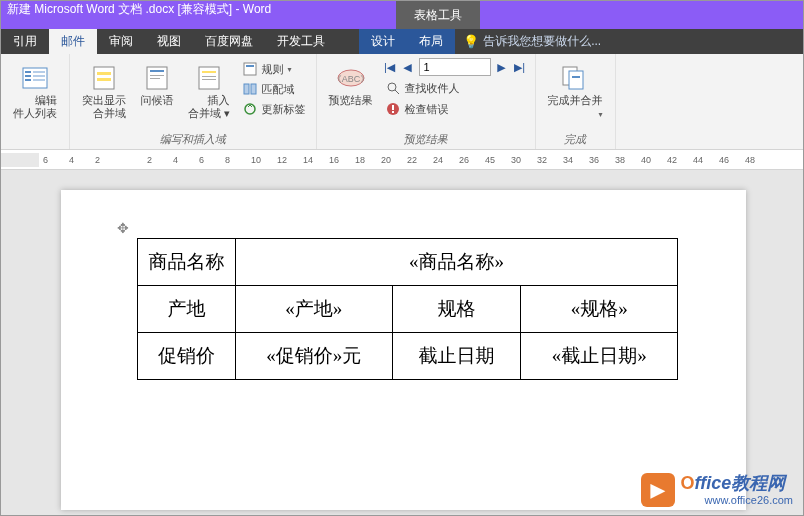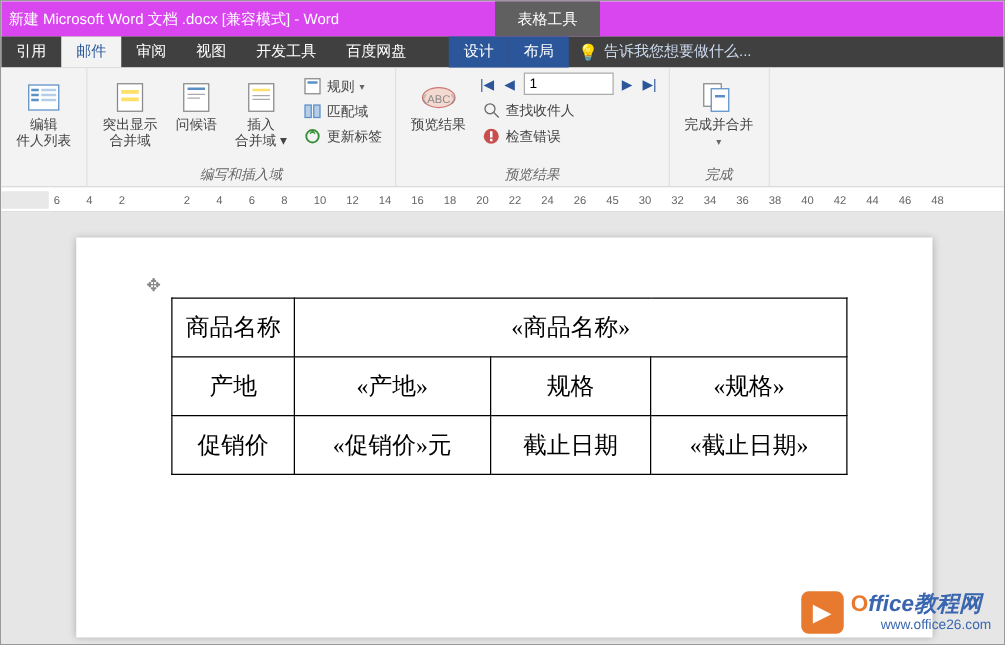--- a/index.html
+++ b/index.html
@@ -1,34 +1,34 @@
 <!DOCTYPE html>
 <html><head>
   <meta charset="utf-8">
   <style>
     * { margin: 0; padding: 0; box-sizing: border-box; }
     body { font-family: "Microsoft YaHei", "微软雅黑", sans-serif; width: 804px; height: 516px; overflow: hidden; background: #fff; position: relative; border: 1px solid #999; }
     
-    .titlebar { background: #d946ef; color: #fff; height: 28px; display: flex; align-items: center; font-size: 12px; padding-left: 6px; position: relative; }
+    .titlebar { background: #8b5cf6; color: #fff; height: 28px; display: flex; align-items: flex-start; font-size: 12px; padding-left: 6px; position: relative; }
     .titlebar .title { white-space: nowrap; }
     .titlebar .contextual { position: absolute; left: 395px; top: 0; background: #606060; height: 28px; display: flex; align-items: center; padding: 0 18px; font-size: 12px; }
     
     .tabs { background: #404040; height: 25px; display: flex; color: #fff; font-size: 12px; }
     .tab { padding: 0 12px; display: flex; align-items: center; cursor: pointer; height: 25px; }
     .tab.active { background: #f3f3f3; color: #2b579a; }
     .tab.context { background: #2b579a; }
     .tell-me { display: flex; align-items: center; padding: 0 8px; gap: 4px; font-size: 12px; color: #cbd9ed; }
     .bulb { color: #ffd700; font-size: 13px; }
     
     .ribbon { background: #f3f3f3; height: 96px; border-bottom: 1px solid #d4d4d4; display: flex; font-size: 11px; color: #444; }
     .ribbon-group { border-right: 1px solid #e1e1e1; padding: 4px 8px 2px 8px; display: flex; flex-direction: column; justify-content: space-between; align-items: center; }
     .group-content { display: flex; gap: 6px; align-items: flex-start; height: 74px; }
     .group-label { font-size: 11px; color: #666; text-align: left; padding-top: 2px; font-style: italic; }
     .big-btn { display: flex; flex-direction: column; align-items: center; gap: 2px; padding: 2px 4px; cursor: pointer; min-width: 42px; }
-    .big-btn .label { text-align: center; font-size: 11px; line-height: 13px; }
+    .big-btn .label { text-align: right; font-size: 11px; line-height: 13px; }
     .icon-box { width: 32px; height: 32px; display: flex; align-items: flex-end; justify-content: center; }
     .small-items { display: flex; flex-direction: column; gap: 2px; padding-top: 2px; }
     .small-item { display: flex; align-items: center; gap: 4px; padding: 1px 2px; cursor: pointer; font-size: 11px; }
     .small-icon { width: 16px; height: 16px; display: flex; align-items: center; justify-content: center; }
     .nav-section { display: flex; flex-direction: column; gap: 3px; }
     .nav-row { display: flex; align-items: center; gap: 4px; }
     .nav-btn { width: 14px; height: 14px; color: #2b579a; cursor: pointer; display: flex; align-items: center; justify-content: center; font-size: 11px; }
     .nav-input { width: 72px; height: 18px; border: 1px solid #ababab; padding: 0 4px; font-size: 11px; background: #fff; }
     .dropdown-arrow { font-size: 8px; color: #666; }
     
@@ -57,22 +57,22 @@
 <div class="titlebar">
   <span class="title">新建 Microsoft Word 文档 .docx [兼容模式] - Word</span>
   <div class="contextual">表格工具</div>
 </div>
 
 <div class="tabs">
   <div class="tab">引用</div>
   <div class="tab active">邮件</div>
   <div class="tab">审阅</div>
   <div class="tab">视图</div>
+  <div class="tab">百度网盘</div>
   <div class="tab">开发工具</div>
-  <div class="tab">百度网盘</div>
   <div style="width:22px"></div>
   <div class="tab context">设计</div>
   <div class="tab context">布局</div>
   <div class="tell-me">
     <span class="bulb">💡</span>
     <span>告诉我您想要做什么...</span>
   </div>
 </div>
 
 <div class="ribbon">

